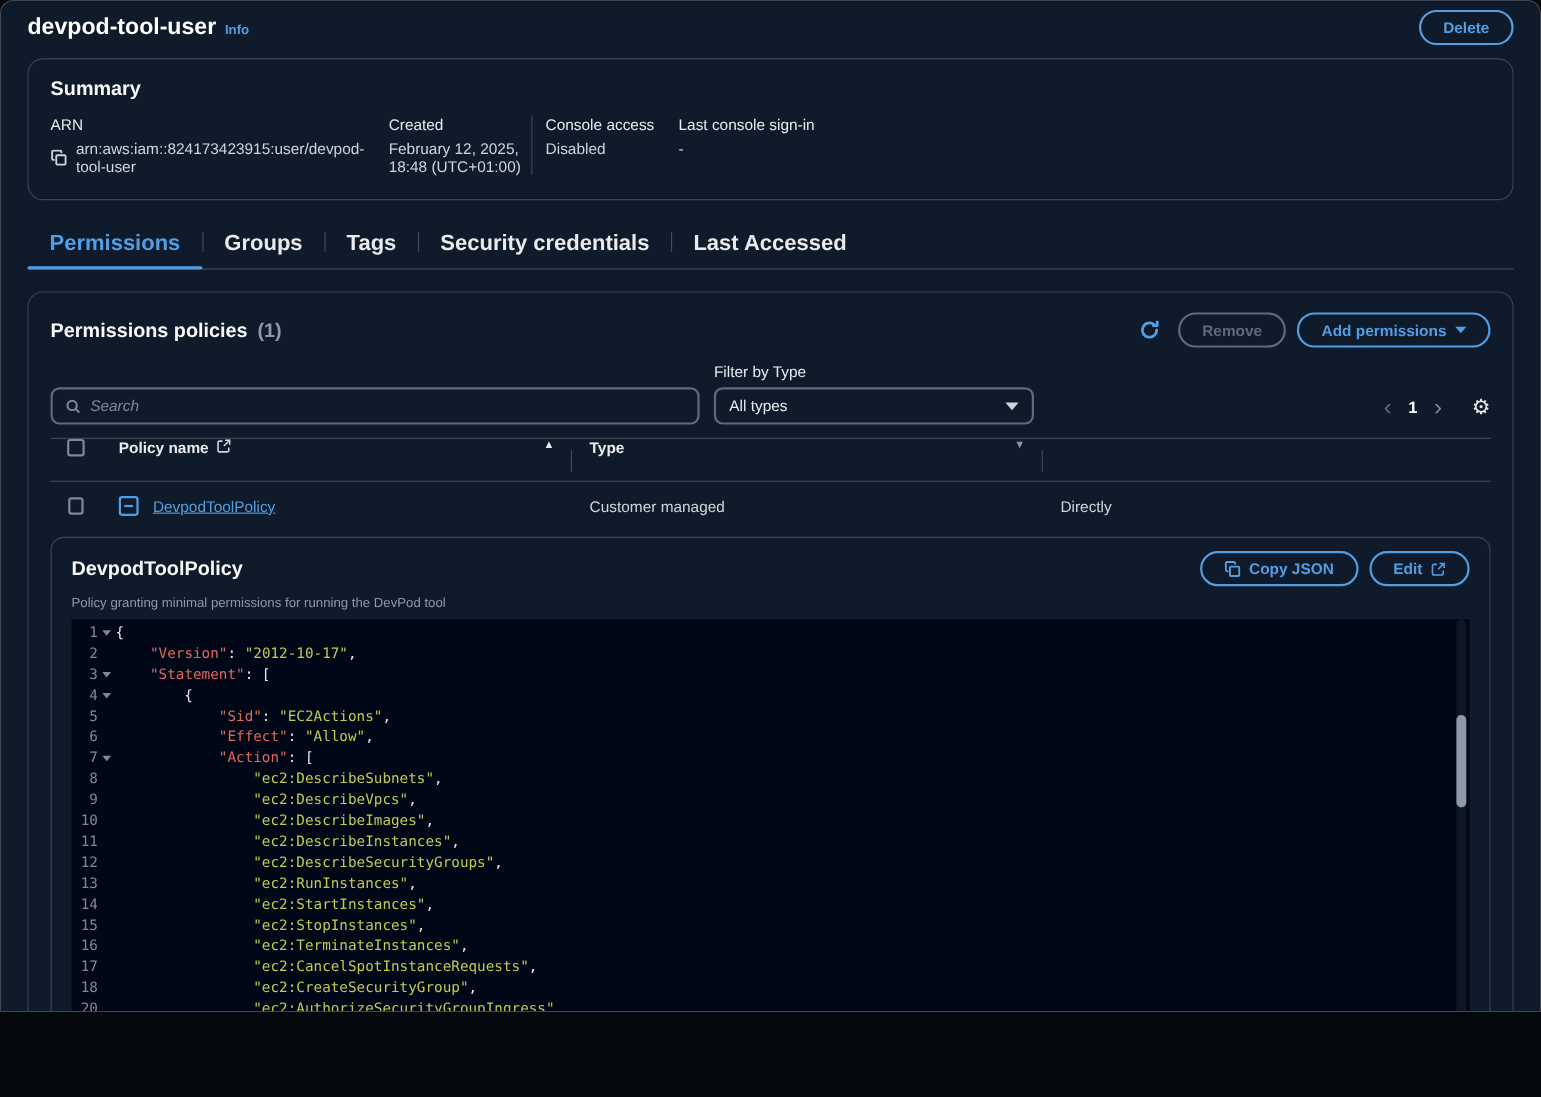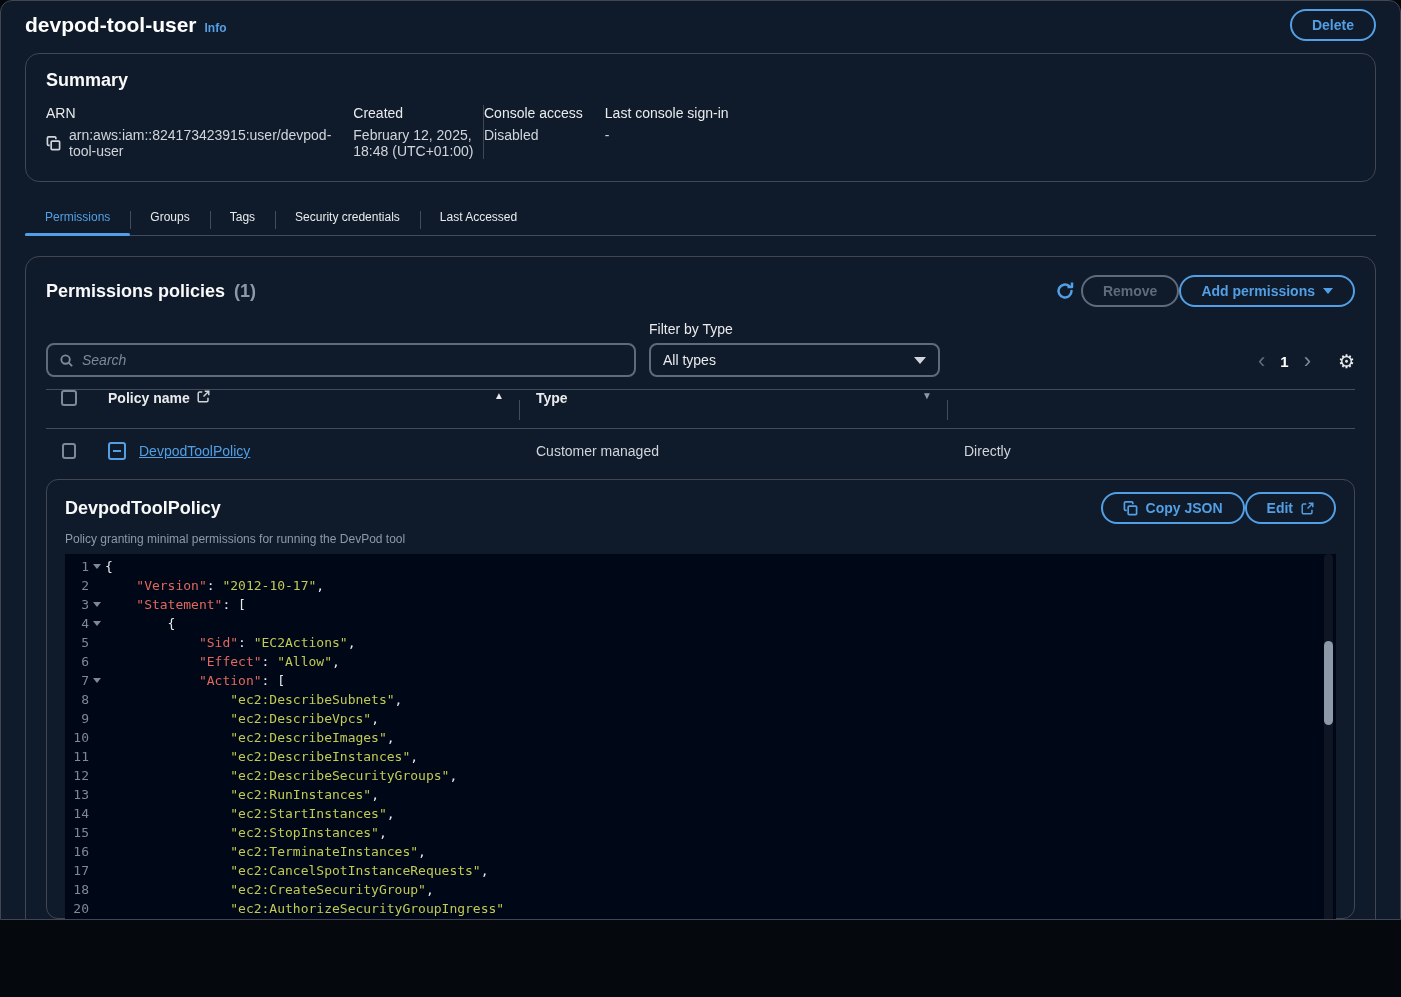--- a/index.html
+++ b/index.html
@@ -21,38 +21,38 @@
        cursor:pointer;white-space:nowrap}
   .btn.disabled{border-color:#5f6b7a;color:#5f6b7a;cursor:default}
   .icon-btn{display:inline-flex;align-items:center;justify-content:center;width:32px;height:32px;border:none;
             background:transparent;color:var(--accent);cursor:pointer}
   .card{background:var(--page-bg);border:1px solid var(--border);border-radius:14px;margin:0 24px}
   .card-title{color:#f9f9fa;font-size:18px;font-weight:700}
   .summary-card{margin-top:12px;padding:16px 20px 22px}
   .summary-grid{display:flex;margin-top:14px}
   .sum-col{display:flex;flex-direction:row;gap:22px}
   .sum-col-1{flex:0 0 437px}
-  .sum-col-2{flex:0 0 447px;border-left:1px solid var(--border);}
+  .sum-col-2{flex:0 0 447px;border-left:1px solid var(--border);padding-left:12px}
   .sum-col-3{flex:1;border-left:1px solid var(--border);padding-left:12px}
   .f-label{font-size:14px;color:var(--text-bright);margin-bottom:6px}
   .f-value{font-size:14px;color:var(--text)}
   .value-with-icon{display:flex;align-items:center;gap:8px}
   .link{color:var(--accent);font-weight:700;text-decoration:none;cursor:pointer}
   .icon{display:inline-flex;align-items:center;color:var(--text)}
   .icon svg{display:block}
   .icon.blue{color:var(--accent)}
   .tabs{display:flex;margin:20px 24px 0;border-bottom:1px solid var(--divider)}
-  .tab{position:relative;padding:8px 20px 11px;font-size:12px;font-weight:400;color:var(--text-bright);cursor:pointer}
+  .tab{position:relative;padding:8px 20px 11px;font-size:20px;font-weight:700;color:var(--text-bright);cursor:pointer}
   .tab.active{color:var(--accent)}
   .tab.active::after{content:"";position:absolute;left:0;right:0;bottom:-1px;height:3px;border-radius:2px;background:var(--accent)}
   .tab+.tab::before{content:"";position:absolute;left:0;top:9px;height:18px;width:1px;background:var(--divider)}
   .permissions-card{margin-top:20px;padding:18px 20px 0;height:700px}
   .panel-header{display:flex;justify-content:space-between;align-items:center}
   .count{color:var(--muted);font-weight:700;margin-left:4px}
-  .header-actions{display:flex;align-items:center;}
+  .header-actions{display:flex;align-items:center;gap:10px}
   .panel-desc{font-size:14px;margin-top:6px;color:var(--text)}
   .filter-row{display:flex;align-items:flex-end;gap:13px;margin-top:14px}
   .search-box{display:flex;align-items:center;gap:8px;width:590px;height:34px;border:2px solid #5f6b7a;border-radius:8px;
               padding:0 11px;background:var(--page-bg)}
   .search-box input{flex:1;border:none;background:transparent;outline:none;color:var(--text-bright);font-family:inherit;font-size:14px}
   .search-box input::placeholder{color:#7d8998;font-style:italic}
   .search-icon{color:#7d8998}
   .filter-group{display:flex;flex-direction:column;gap:6px}
   .filter-label{font-size:14px;font-weight:400;color:var(--text-bright)}
   .select{display:flex;align-items:center;justify-content:space-between;width:291px;height:34px;border:2px solid #5f6b7a;

